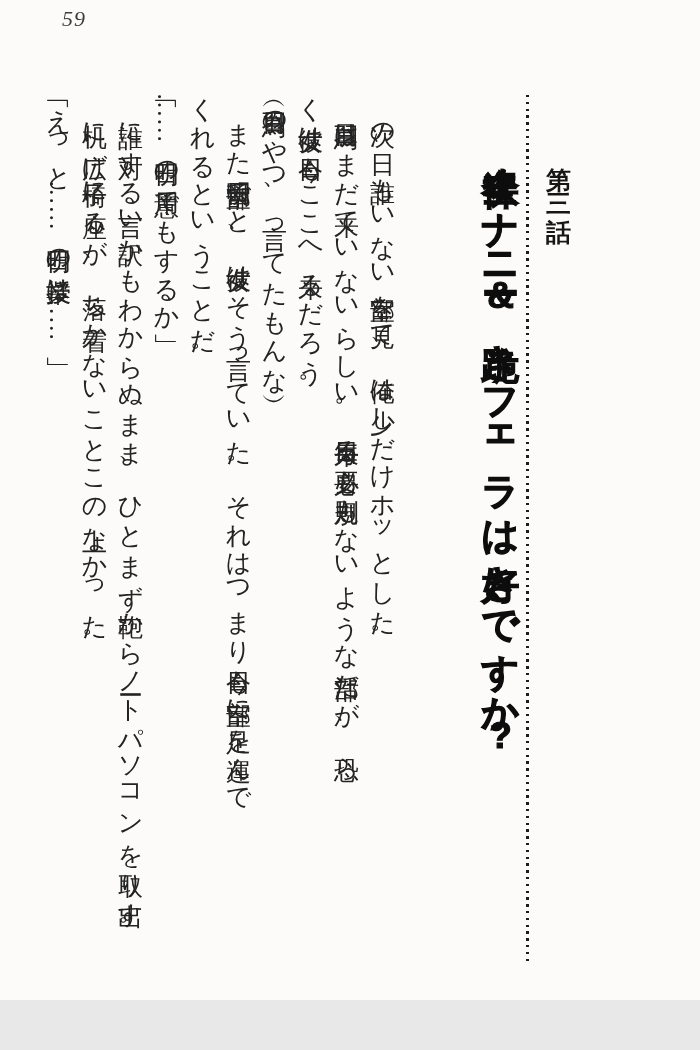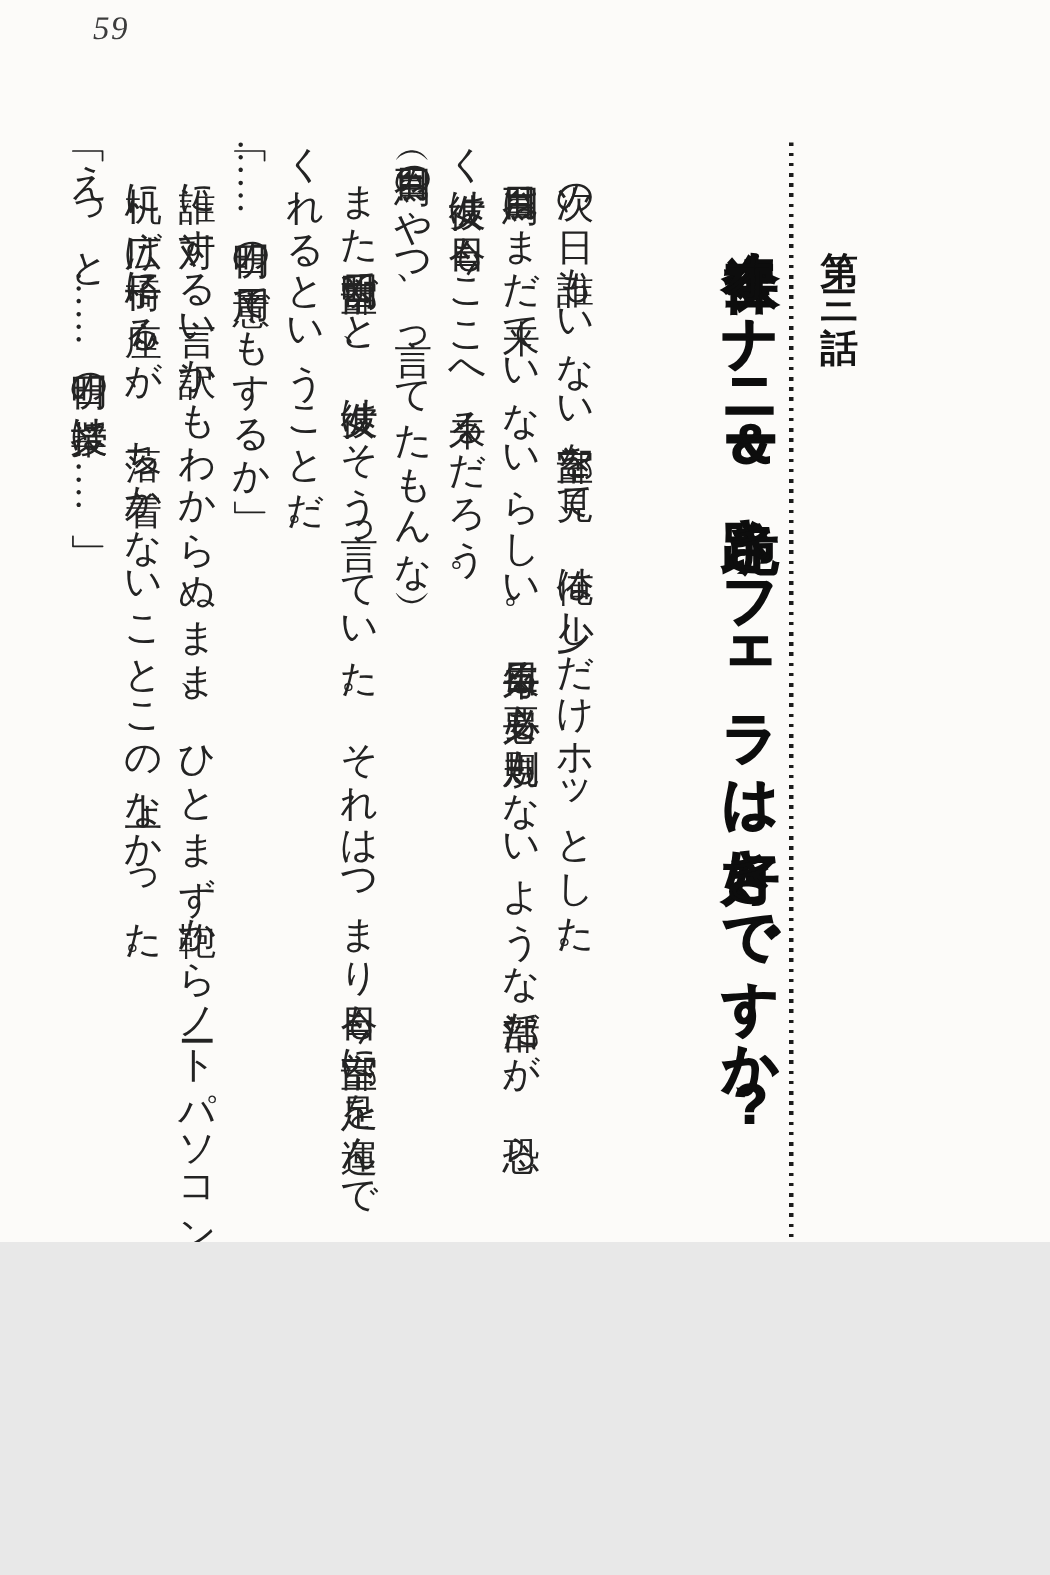--- a/index.html
+++ b/index.html
@@ -3,21 +3,21 @@
 <meta charset="utf-8">
 <style>
   html, body {
     margin: 0;
     padding: 0;
     background: #e8e8e8;
   }
   .page {
     position: relative;
     width: 700px;
-    height: 828px;
+    height: 1000px;
     background: #fcfbf9;
     overflow: hidden;
     font-family: "Liberation Serif", serif;
   }
   .page-number {
     position: absolute;
     top: 6px;
     left: 62px;
     font-size: 22px;
     font-style: italic;

